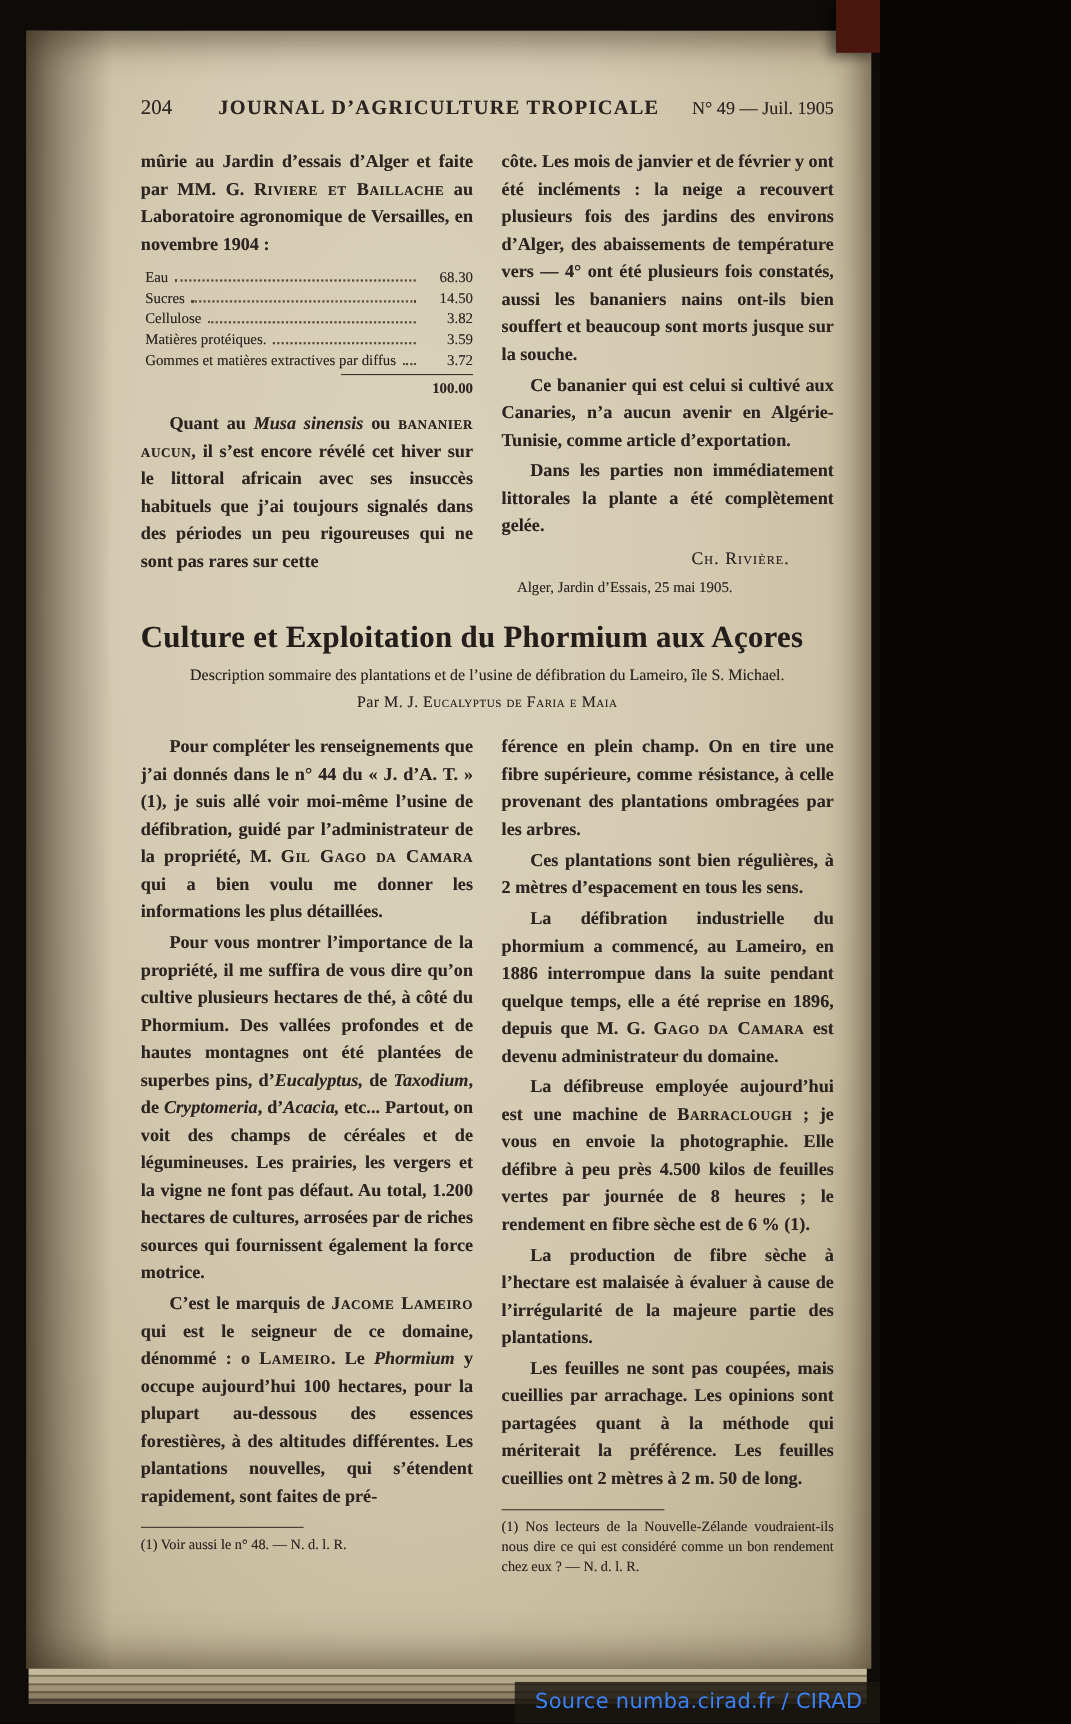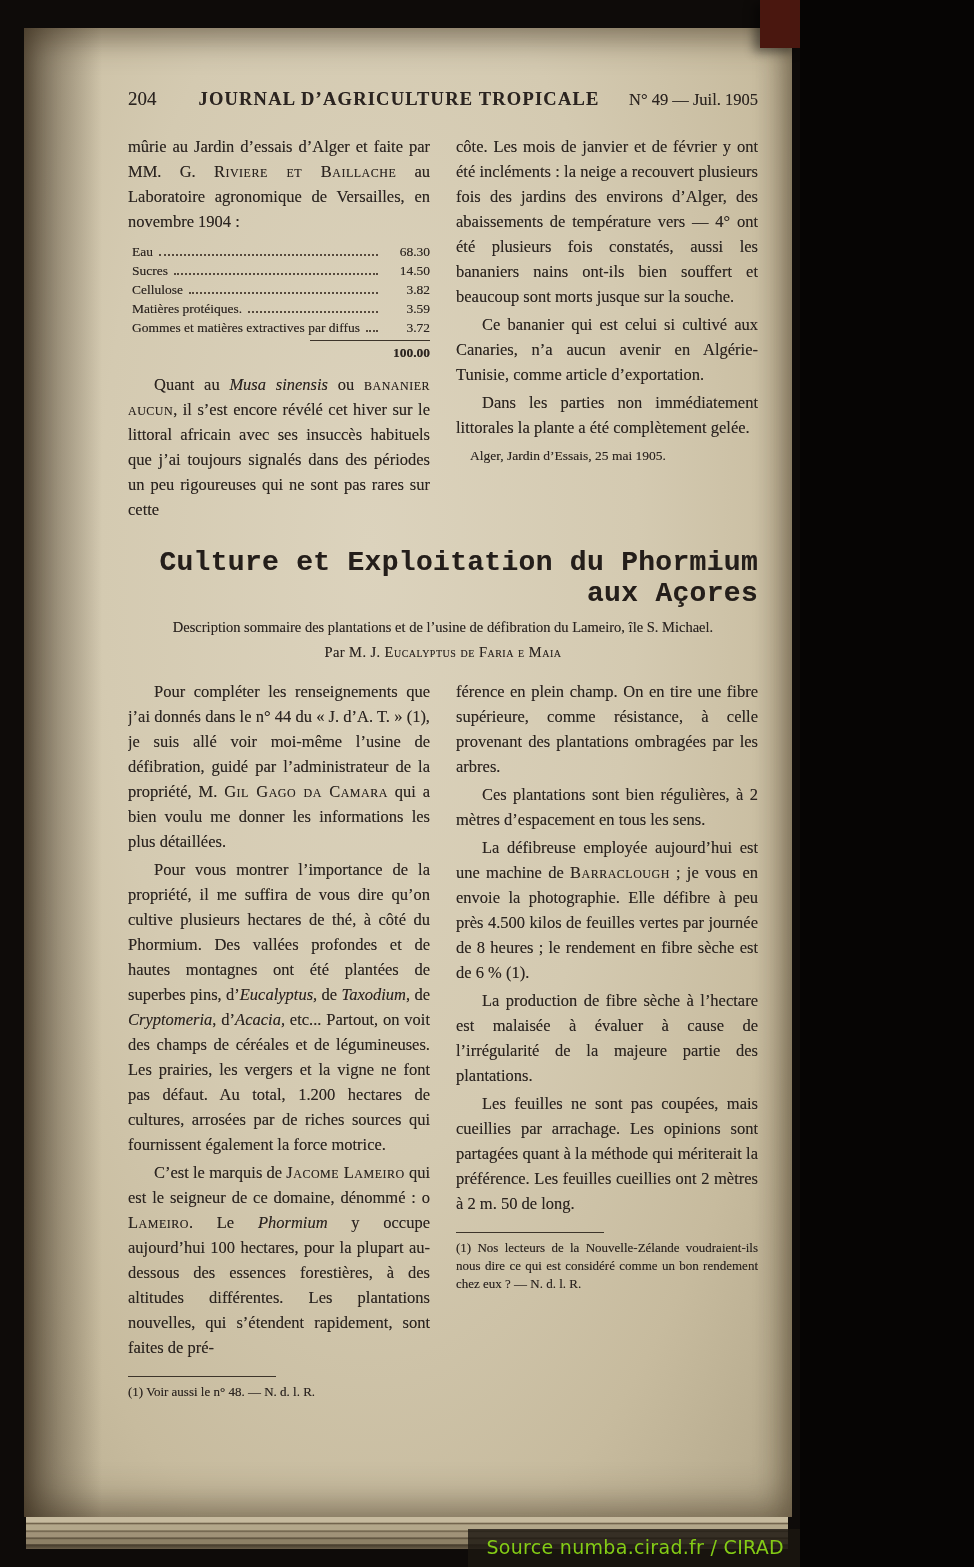--- a/index.html
+++ b/index.html
@@ -11,46 +11,46 @@
         box-shadow:inset 0 14px 30px rgba(50,35,18,.35), inset 0 -18px 35px rgba(50,35,18,.30),
                    inset -12px 0 28px rgba(50,35,18,.22);}
   .page::before{content:"";position:absolute;left:0;top:0;bottom:0;width:78px;
         background:linear-gradient(90deg, rgba(38,26,13,.55), rgba(38,26,13,0));pointer-events:none;}
   .corner-maroon{position:absolute;top:0;right:0;width:40px;height:48px;background:#4a170f;
         box-shadow:-6px 4px 10px rgba(0,0,0,.45);}
   .page-stack{position:absolute;left:26px;right:12px;bottom:18px;height:32px;
         background:linear-gradient(180deg,#c6ba9e 0%,#c6ba9e 16%,#6e6049 20%,#b3a78a 25%,#b3a78a 40%,
                    #675a44 44%,#a09278 49%,#a09278 62%,#574b38 66%,#8d8066 71%,#8d8066 83%,#453b2c 87%,#6b5f4a 100%);}
   .watermark{position:absolute;right:0;bottom:0;z-index:5;background:rgba(28,22,16,.80);
-        color:#84cc16;font-family:"DejaVu Sans","Liberation Sans",sans-serif;font-size:19px;
+        color:#3b82f6;font-family:"DejaVu Sans","Liberation Sans",sans-serif;font-size:19px;
         padding:7px 16px 9px 18px;letter-spacing:.3px;}
   
   .content{position:absolute;top:60px;left:104px;right:34px;bottom:14px;overflow:hidden;
         text-shadow:0 0 .4px rgba(43,36,32,.45);}
   .pg-header{display:flex;align-items:baseline;margin-bottom:24px;}
   .pg-num{width:80px;font-size:19px;}
   .pg-title{flex:1;text-align:center;font-weight:700;font-size:18.5px;letter-spacing:1.2px;white-space:nowrap;}
   .pg-issue{width:180px;text-align:right;font-size:16.5px;white-space:nowrap;}
   .cols{display:flex;gap:26px;}
   .col{flex:1;min-width:0;}
-  .p{margin:0 0 3px 0;font-size:16.5px;line-height:25px;text-align:justify;text-indent:26px;hyphens:auto;}
+  .p{margin:0 0 3px 0;font-size:16.5px;line-height:25px;text-align:justify;text-indent:26px;hyphens:auto;font-weight:bold;}
   .p.noindent{text-indent:0;}
   .sc{font-variant:small-caps;letter-spacing:.5px;}
   
   .table{margin:8px 0 10px 4px;font-size:13.5px;line-height:19px;}
   .trow{display:flex;align-items:baseline;}
   .tlabel{white-space:nowrap;overflow:hidden;}
   .tdots{flex:1;border-bottom:2px dotted #55493c;margin:0 6px 4px 6px;min-width:12px;}
   .tval{min-width:46px;text-align:right;}
   .trow-total{justify-content:flex-end;margin-top:3px;}
   .tval-total{border-top:1.4px solid #3c342a;min-width:120px;padding-top:2px;font-weight:600;}
   .sig{font-size:16px;text-align:right;padding-right:40px;font-variant:small-caps;letter-spacing:1px;margin-top:10px;}
   .dateline{font-size:13.5px;margin-top:8px;text-indent:14px;}
   
-  .art-title{margin:22px 0 10px 0;text-align:right;font-family:Liberation Mono, monospace;
+  .art-title{margin:22px 0 10px 0;text-align:left;font-family:Liberation Serif, serif;
         font-weight:700;font-size:28px;letter-spacing:.3px;color:#241e1a;}
   .art-sub{margin:0 0 8px 0;text-align:center;font-size:14.5px;}
   .art-byline{margin:0 0 18px 0;text-align:center;font-size:14.5px;letter-spacing:.4px;}
   
   .footnote{margin-top:16px;font-size:13px;line-height:18px;text-align:justify;}
   .footnote::before{content:"";display:block;width:148px;border-top:1.2px solid #3c342a;margin:0 0 6px 0;}
 </style>
 </head>
 <body>
 
@@ -99,38 +99,40 @@
             </div>
           </div>
 
           <p class="p">Quant au <i>Musa sinensis</i> ou <span class="sc">bananier aucun</span>, il s’est encore révélé cet hiver sur le littoral africain avec ses insuccès habituels que j’ai toujours signalés dans des périodes un peu rigoureuses qui ne sont pas rares sur cette</p>
         </div>
 
         <div class="col">
           <p class="p noindent">côte. Les mois de janvier et de février y ont été incléments : la neige a recouvert plusieurs fois des jardins des environs d’Alger, des abaissements de température vers — 4° ont été plusieurs fois constatés, aussi les bananiers nains ont-ils bien souffert et beaucoup sont morts jusque sur la souche.</p>
           <p class="p">Ce bananier qui est celui si cultivé aux Canaries, n’a aucun avenir en Algérie-Tunisie, comme article d’exportation.</p>
           <p class="p">Dans les parties non immédiatement littorales la plante a été complètement gelée.</p>
+          <div class="sig">Ch. Rivière.</div>
           <div class="dateline">Alger, Jardin d’Essais, 25 mai 1905.</div>
         </div>
       </section>
 
       <h1 class="art-title">Culture et Exploitation du Phormium aux Açores</h1>
       <p class="art-sub">Description sommaire des plantations et de l’usine de défibration du Lameiro, île S. Michael.</p>
       <p class="art-byline">Par M. J. <span class="sc">Eucalyptus de Faria e Maia</span></p>
 
       <section class="cols">
         <div class="col">
           <p class="p">Pour compléter les renseignements que j’ai donnés dans le n° 44 du « J. d’A. T. » (1), je suis allé voir moi-même l’usine de défibration, guidé par l’administrateur de la propriété, M. <span class="sc">Gil Gago da Camara</span> qui a bien voulu me donner les informations les plus détaillées.</p>
           <p class="p">Pour vous montrer l’importance de la propriété, il me suffira de vous dire qu’on cultive plusieurs hectares de thé, à côté du Phormium. Des vallées profondes et de hautes montagnes ont été plantées de superbes pins, d’<i>Eucalyptus,</i> de <i>Taxodium</i>, de <i>Cryptomeria</i>, d’<i>Acacia,</i> etc... Partout, on voit des champs de céréales et de légumineuses. Les prairies, les vergers et la vigne ne font pas défaut. Au total, 1.200 hectares de cultures, arrosées par de riches sources qui fournissent également la force motrice.</p>
           <p class="p">C’est le marquis de <span class="sc">Jacome Lameiro</span> qui est le seigneur de ce domaine, dénommé : o <span class="sc">Lameiro</span>. Le <i>Phormium</i> y occupe aujourd’hui 100 hectares, pour la plupart au-dessous des essences forestières, à des altitudes différentes. Les plantations nouvelles, qui s’étendent rapidement, sont faites de pré-</p>
           <div class="footnote">(1) Voir aussi le n° 48. — N. d. l. R.</div>
         </div>
         <div class="col">
           <p class="p noindent">férence en plein champ. On en tire une fibre supérieure, comme résistance, à celle provenant des plantations ombragées par les arbres.</p>
           <p class="p">Ces plantations sont bien régulières, à 2 mètres d’espacement en tous les sens.</p>
+          <p class="p">La défibration industrielle du phormium a commencé, au Lameiro, en 1886 interrompue dans la suite pendant quelque temps, elle a été reprise en 1896, depuis que M. G. <span class="sc">Gago da Camara</span> est devenu administrateur du domaine.</p>
           <p class="p">La défibreuse employée aujourd’hui est une machine de <span class="sc">Barraclough</span> ; je vous en envoie la photographie. Elle défibre à peu près 4.500 kilos de feuilles vertes par journée de 8 heures ; le rendement en fibre sèche est de 6 % (1).</p>
           <p class="p">La production de fibre sèche à l’hectare est malaisée à évaluer à cause de l’irrégularité de la majeure partie des plantations.</p>
           <p class="p">Les feuilles ne sont pas coupées, mais cueillies par arrachage. Les opinions sont partagées quant à la méthode qui mériterait la préférence. Les feuilles cueillies ont 2 mètres à 2 m. 50 de long.</p>
           <div class="footnote">(1) Nos lecteurs de la Nouvelle-Zélande voudraient-ils nous dire ce qui est considéré comme un bon rendement chez eux ? — N. d. l. R.</div>
         </div>
       </section>
 
     </div>
   </div>
 

